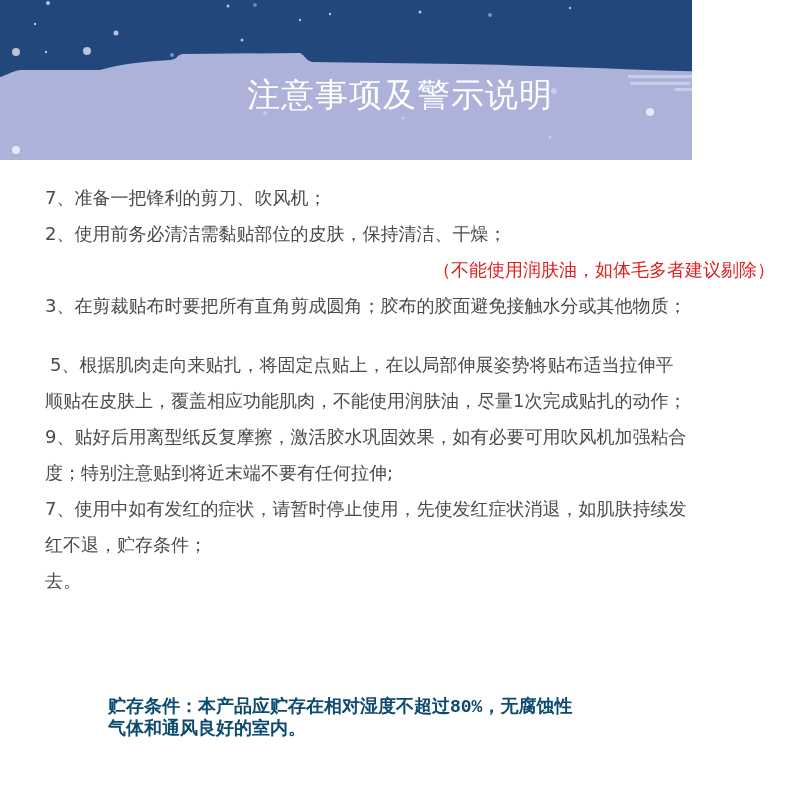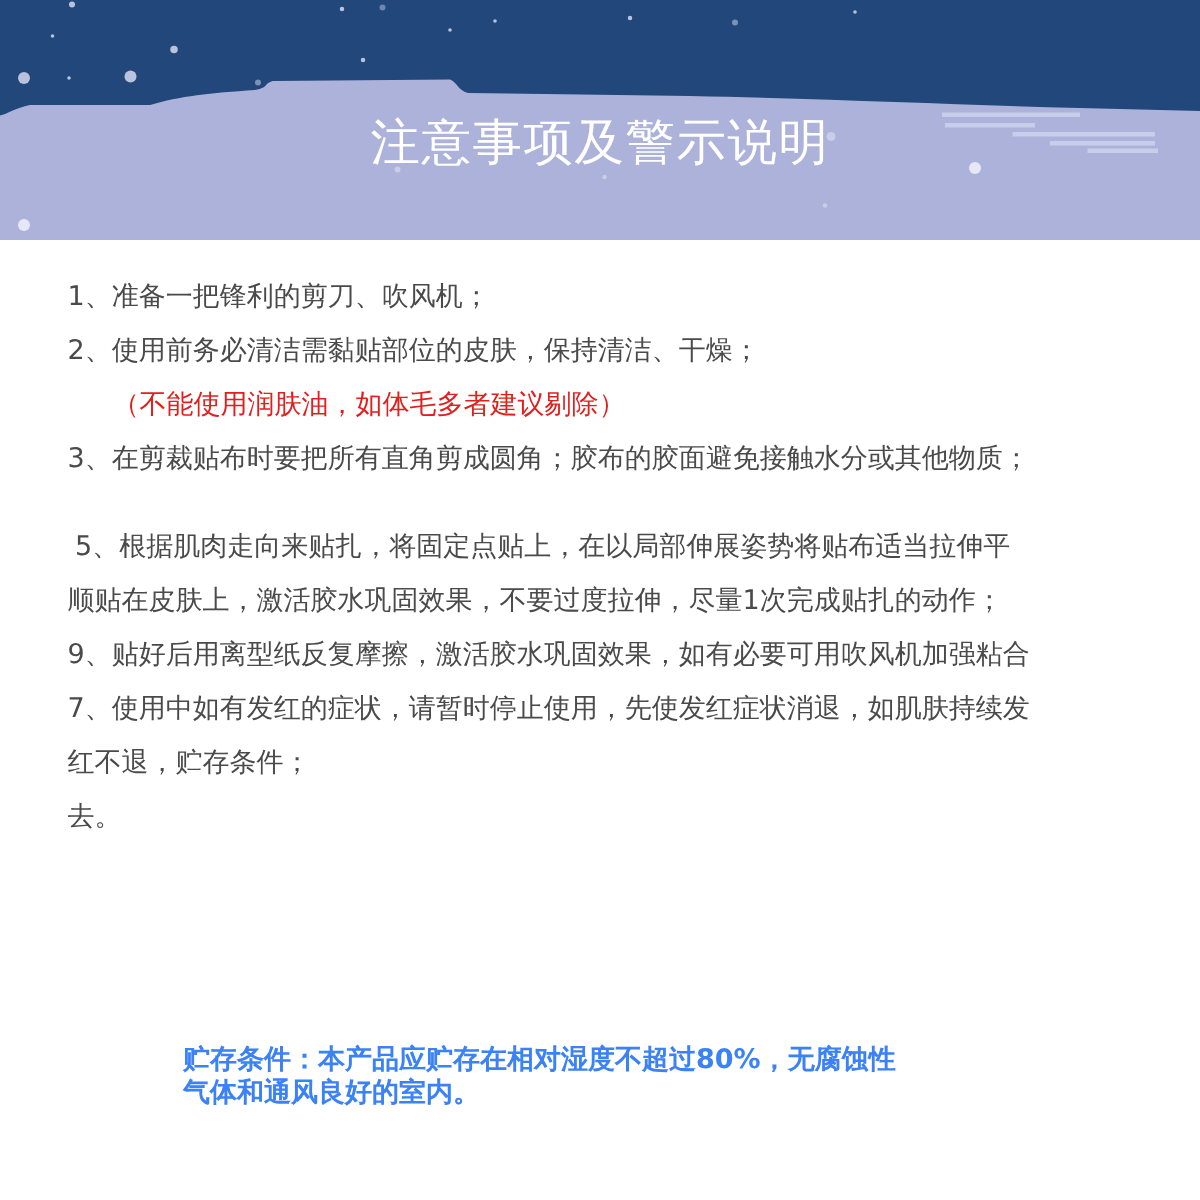--- a/index.html
+++ b/index.html
@@ -3,49 +3,50 @@
   <meta charset="utf-8">
   <style>
     html, body { margin: 0; padding: 0; }
     body {
       width: 800px; height: 800px; overflow: hidden;
       background: #ffffff;
       font-family: "DejaVu Sans", "Liberation Sans", sans-serif;
       position: relative;
     }
     .header {
-      position: absolute; left: 0; top: 0; width: 800px; height: 160px;
+      position: absolute; left: 0; top: 0; width: 692px; height: 160px;
       background: #6d28d9;
       overflow: hidden;
     }
     .header svg.bg { position: absolute; left: 0; top: 0; }
     .title {
       position: absolute; left: 0; top: 73px; width: 800px;
       text-align: center;
       color: #ffffff;
       font-size: 33px;
       letter-spacing: 1px;
       font-weight: normal;
       margin: 0;
     }
     .content {
       position: absolute; left: 45px; top: 180px; width: 730px;
       color: #4a4a4a;
       font-size: 18px;
       line-height: 36px;
     }
     .line { margin: 0; white-space: nowrap; }
-    .note-red { color: #e0201e; padding-left: 30px; }
+    .note-red { color: #e0201e; padding-left: 30px; text-align: right; }
     .indent1 { padding-left: 5px; margin-top: 23px; }
     .storage {
-      position: absolute; left: 122px; top: 696px; width: 580px;
-      color: #3b82f6;
+      position: absolute; left: 108px; top: 696px; width: 580px;
+      color: #0c4a6e;
       font-size: 18px;
       font-weight: bold;
       line-height: 22px;
+      font-family: Liberation Mono, monospace;
     }
     .storage p { margin: 0; white-space: nowrap; }
   </style>
 </head>
 <body>
 
 <div class="header">
   <svg class="bg" width="800" height="160" viewBox="0 0 800 160">
     <rect x="0" y="0" width="800" height="160" fill="#acb2da"></rect>
     <path d="M0,0 L800,0 L800,74 L720,72 C640,70 560,66 460,64 L312,62 C305,60 305,55 300,53 L182,54 C175,56 180,58 170,60 C140,62 120,64 100,70 L20,70 C10,72 5,76 0,77 Z" fill="#22477a"></path>
@@ -81,27 +82,28 @@
       <circle cx="554" cy="91" r="3" opacity="0.5"></circle>
       <circle cx="265" cy="113" r="2" opacity="0.5"></circle>
       <circle cx="403" cy="118" r="1.5" opacity="0.5"></circle>
       <circle cx="550" cy="137" r="1.5" opacity="0.5"></circle>
     </g>
   </svg>
   <h1 class="title">注意事项及警示说明</h1>
 </div>
 
 <div class="content">
-  <p class="line">1、准备一把锋利的剪刀、吹风机；</p>
+  <p class="line">7、准备一把锋利的剪刀、吹风机；</p>
   <p class="line">2、使用前务必清洁需黏贴部位的皮肤，保持清洁、干燥；</p>
   <p class="line note-red">（不能使用润肤油，如体毛多者建议剔除）</p>
   <p class="line">3、在剪裁贴布时要把所有直角剪成圆角；胶布的胶面避免接触水分或其他物质；</p>
   <p class="line indent1">5、根据肌肉走向来贴扎，将固定点贴上，在以局部伸展姿势将贴布适当拉伸平</p>
-  <p class="line">顺贴在皮肤上，激活胶水巩固效果，不要过度拉伸，尽量1次完成贴扎的动作；</p>
+  <p class="line">顺贴在皮肤上，覆盖相应功能肌肉，不能使用润肤油，尽量1次完成贴扎的动作；</p>
   <p class="line">9、贴好后用离型纸反复摩擦，激活胶水巩固效果，如有必要可用吹风机加强粘合</p>
+  <p class="line">度；特别注意贴到将近末端不要有任何拉伸;</p>
   <p class="line">7、使用中如有发红的症状，请暂时停止使用，先使发红症状消退，如肌肤持续发</p>
   <p class="line">红不退，贮存条件；</p>
   <p class="line">去。</p>
 </div>
 
 <div class="storage">
   <p>贮存条件：本产品应贮存在相对湿度不超过80%，无腐蚀性</p>
   <p>气体和通风良好的室内。</p>
 </div>
 

